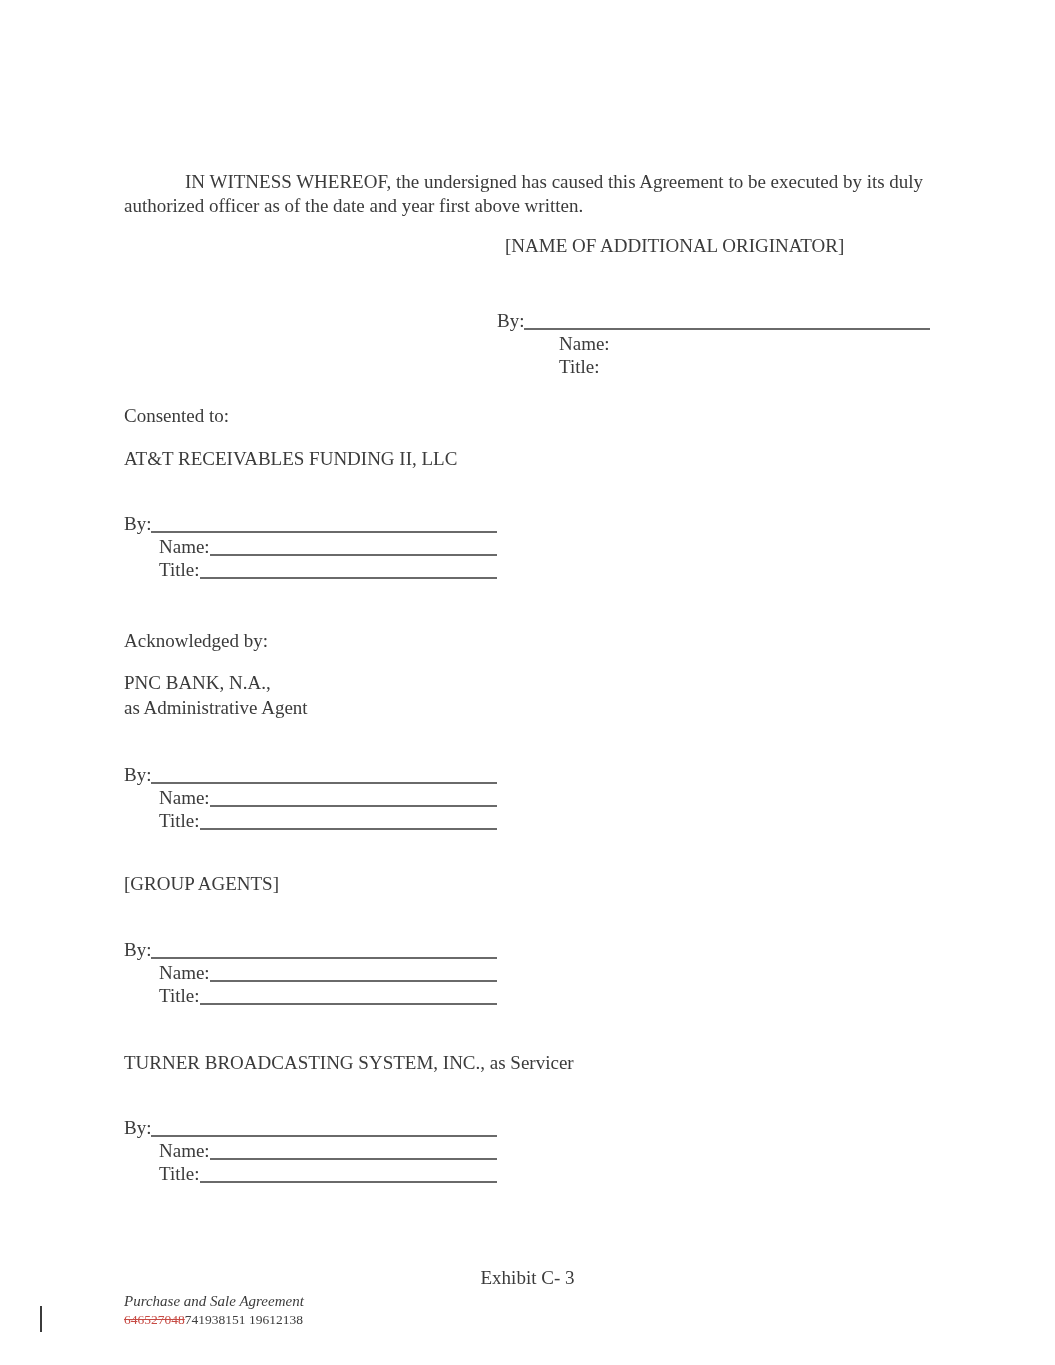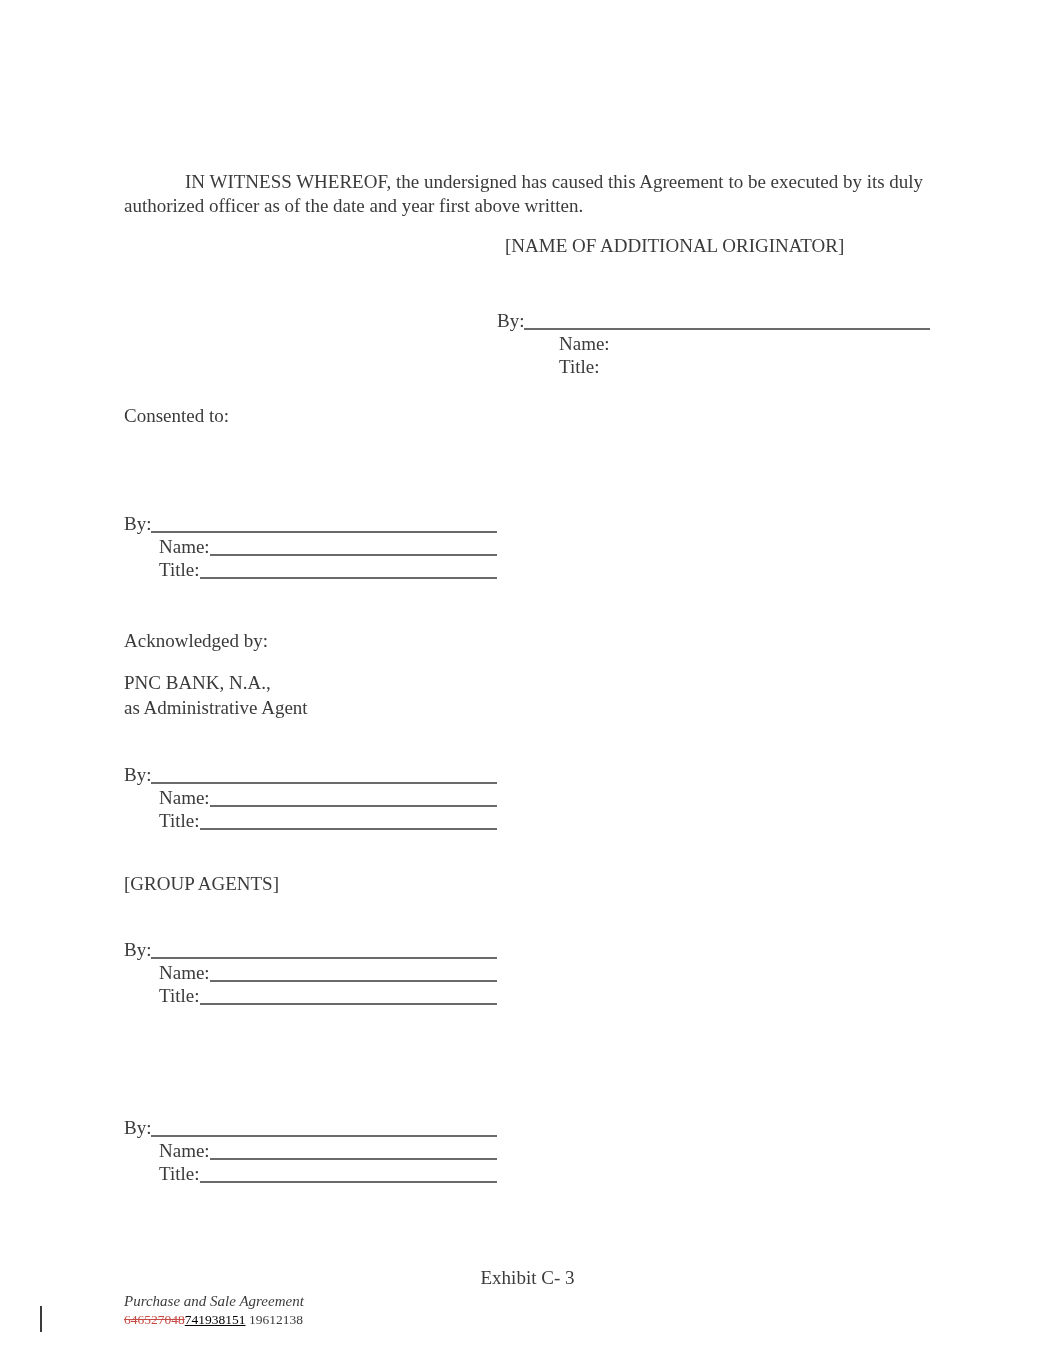--- a/index.html
+++ b/index.html
@@ -54,21 +54,21 @@
     line-height: 18px;
     white-space: nowrap;
   }
   .revline {
     left: 124px; top: 1311px;
     font-size: 13.5px;
     line-height: 17px;
     white-space: nowrap;
   }
   .rev-del { color: #c74b44; text-decoration: line-through; }
-  .rev-ins { color: #000000; text-decoration: underline; }
+  .rev-ins { color: #404040; }
 
   .changebar {
     left: 40px; top: 1306px;
     width: 2px; height: 26px;
     background: #3b3b3b;
   }
 </style>
 </head>
 <body>
 
@@ -86,20 +86,21 @@
     <div class="row">
       <span class="lbl ind62">Name:</span>
     </div>
     <div class="row">
       <span class="lbl ind62">Title:</span>
     </div>
   </div>
 
   <div class="abs single" style="left:124px; top:404px;">Consented to:</div>
 
+  <div class="abs single" style="left:124px; top:447px;">AT&amp;T RECEIVABLES FUNDING II, LLC</div>
 
   <div class="abs sigblock" style="left:124px; top:512px; width:373px;">
     <div class="row">
       <span class="lbl">By:</span>
       <span class="sline"></span>
     </div>
     <div class="row">
       <span class="lbl ind35">Name:</span>
       <span class="sline"></span>
     </div>
@@ -139,20 +140,21 @@
     <div class="row">
       <span class="lbl ind35">Name:</span>
       <span class="sline"></span>
     </div>
     <div class="row">
       <span class="lbl ind35">Title:</span>
       <span class="sline"></span>
     </div>
   </div>
 
+  <div class="abs single" style="left:124px; top:1051px;">TURNER BROADCASTING SYSTEM, INC., as Servicer</div>
 
   <div class="abs sigblock" style="left:124px; top:1116px; width:373px;">
     <div class="row">
       <span class="lbl">By:</span>
       <span class="sline"></span>
     </div>
     <div class="row">
       <span class="lbl ind35">Name:</span>
       <span class="sline"></span>
     </div>

